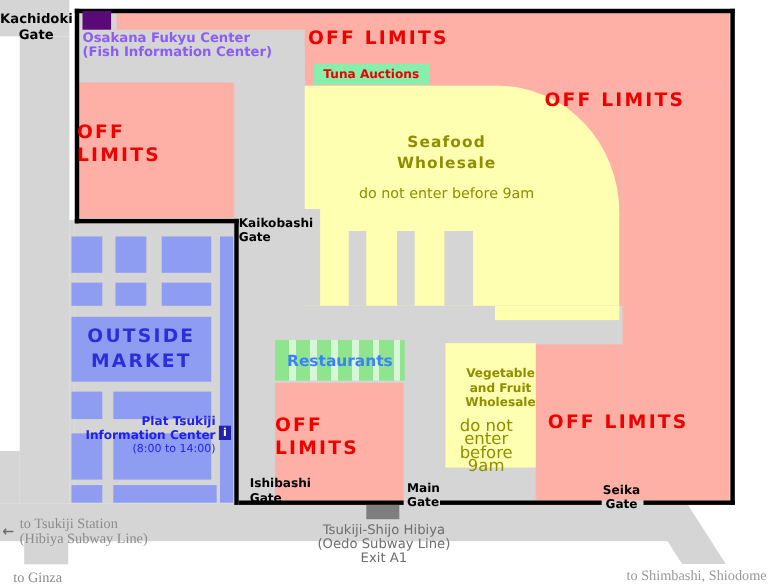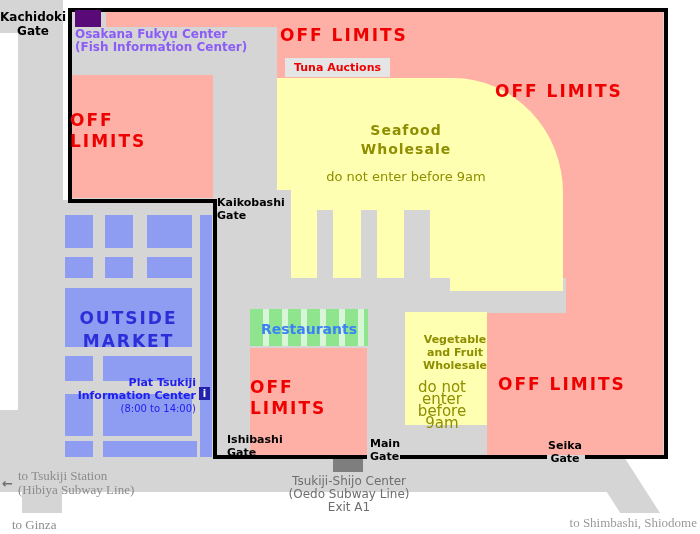--- a/index.html
+++ b/index.html
@@ -9,24 +9,24 @@
   .grey{background:#d5d5d5;}
   .pink{background:#ffb0a6;}
   .yellow{background:#ffffb2;}
   .blue{background:#8e9df2;}
   .black{background:#000;}
   .red-label{color:#ee0000;font-weight:bold;font-size:17px;letter-spacing:2px;text-align:left;line-height:21px;white-space:nowrap;}
   .gate-label{color:#000;font-weight:bold;font-size:11px;line-height:13px;white-space:nowrap;}
   .purple-label{color:#8b5cf6;font-weight:bold;font-size:12px;line-height:13px;white-space:nowrap;}
   .olive{color:#8e8e00;}
   .grey-text{color:#8c8c8c;font-size:13px;line-height:14px;white-space:nowrap;font-family:Liberation Serif, serif;}
-  .tuna-box{background:#e5e5e5;color:#ee0000;font-weight:bold;font-size:11px;text-align:center;line-height:19px;}
+  .tuna-box{background:#86efac;color:#ee0000;font-weight:bold;font-size:11px;text-align:center;line-height:19px;}
   .stripes{background:repeating-linear-gradient(90deg,#8ee58e 0px,#8ee58e 13px,#d7f5d7 13px,#d7f5d7 19px);}
   .rest-label{color:#3b82f6;font-weight:bold;font-size:14px;text-align:center;}
-  .om-label{color:#2e2ed8;font-weight:bold;font-size:17px;letter-spacing:2px;text-align:center;line-height:23px;margin-top:12px;}
+  .om-label{color:#2e2ed8;font-weight:bold;font-size:17px;letter-spacing:2px;text-align:center;line-height:23px;}
   .plat{color:#2121ef;text-align:right;line-height:13px;}
   .station-label{color:#6e6e6e;font-size:12px;line-height:13px;text-align:center;white-space:nowrap;}
   .info-icon{background:#2222aa;color:#fff;font-size:10px;font-weight:bold;text-align:center;line-height:13px;}
   .diag{clip-path:polygon(0% 0%,53% 0%,100% 100%,47% 100%);}
   .y-round{border-top-right-radius:110px 115px;}
 </style>
 </head>
 <body>
 
 <div id="stage">
@@ -151,20 +151,20 @@
     <div style="font-weight:bold;font-size:11px">Information Center</div>
     <div style="font-size:10px">(8:00 to 14:00)</div>
   </div>
 
   <div class="abs" style="left:2px;top:476px;color:#6e6e6e;font-size:13px;font-weight:bold">←</div>
   <div class="abs grey-text" style="left:18px;top:469px">
     <div>to Tsukiji Station</div>
     <div>(Hibiya Subway Line)</div>
   </div>
   <div class="abs station-label" style="left:259px;top:475px;width:180px">
-    <div>Tsukiji-Shijo Center</div>
+    <div>Tsukiji-Shijo Hibiya</div>
     <div>(Oedo Subway Line)</div>
     <div>Exit A1</div>
   </div>
   <div class="abs grey-text" style="left:12px;top:518px">to Ginza</div>
   <div class="abs grey-text" style="left:450px;top:516px;width:247px;text-align:right;color:#9a9a9a">to Shimbashi, Shiodome</div>
 
 </div>
 
 </body></html>

